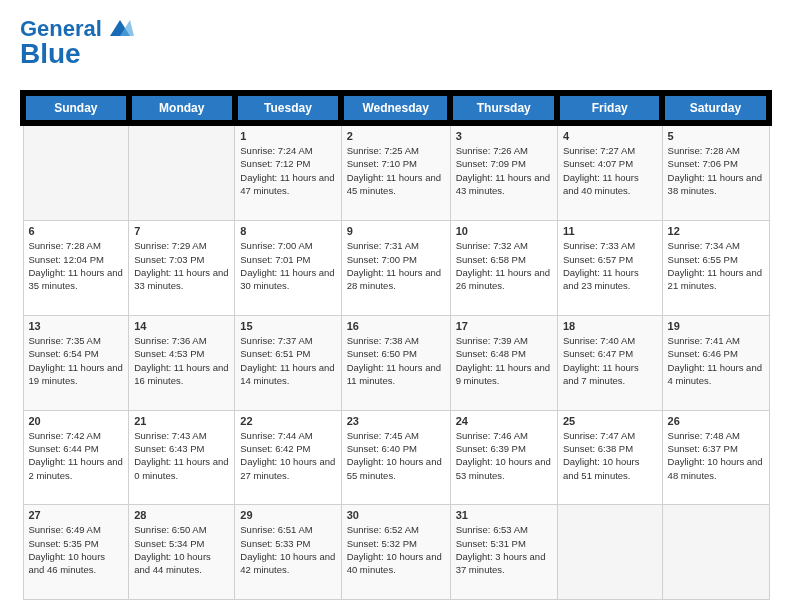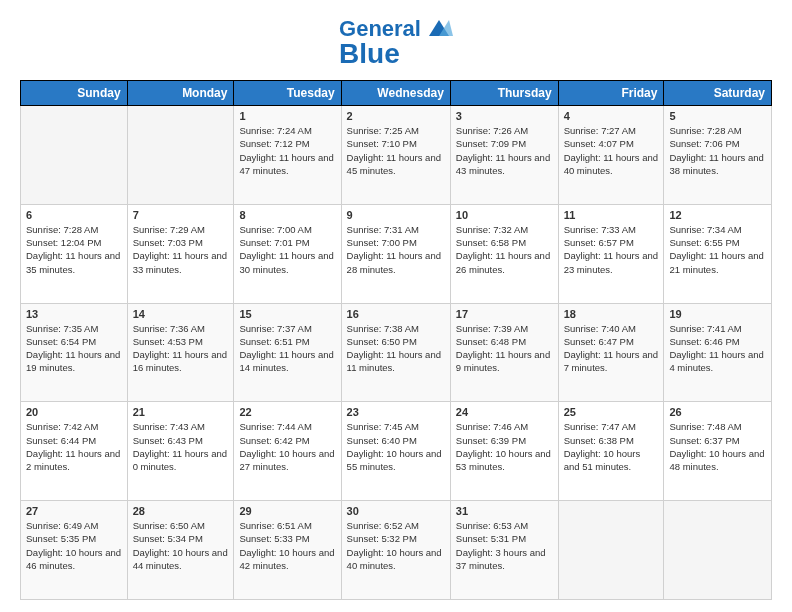--- a/index.html
+++ b/index.html
@@ -12,23 +12,23 @@
     }
     .page {
       width: 792px;
       height: 612px;
       padding: 16px 20px 12px 20px;
       display: flex;
       flex-direction: column;
     }
     .header {
       display: flex;
-      justify-content: center;
+      justify-content: flex-start;
       align-items: flex-start;
-      margin-bottom: 10px;
+      margin-bottom: 20px;
     }
     .logo {
       display: flex;
       flex-direction: column;
       align-items: flex-start;
     }
     .logo-row {
       display: flex;
       align-items: center;
       gap: 4px;
@@ -50,22 +50,22 @@
       width: 100%;
       border-collapse: collapse;
       flex: 1;
     }
     .calendar-table thead tr th {
       background-color: #2979c5;
       color: #fff;
       font-size: 12px;
       font-weight: bold;
       padding: 5px 6px;
-      text-align: right;
-      border: 1px solid #000000;
+      text-align: center;
+      border: 6px solid #000000;
     }
     .calendar-table tbody tr td {
       vertical-align: top;
       border: 1px solid #d0d0d0;
       padding: 4px 5px;
       font-size: 9.5px;
       color: #333;
       width: 113px;
       background: #fff;
     }

